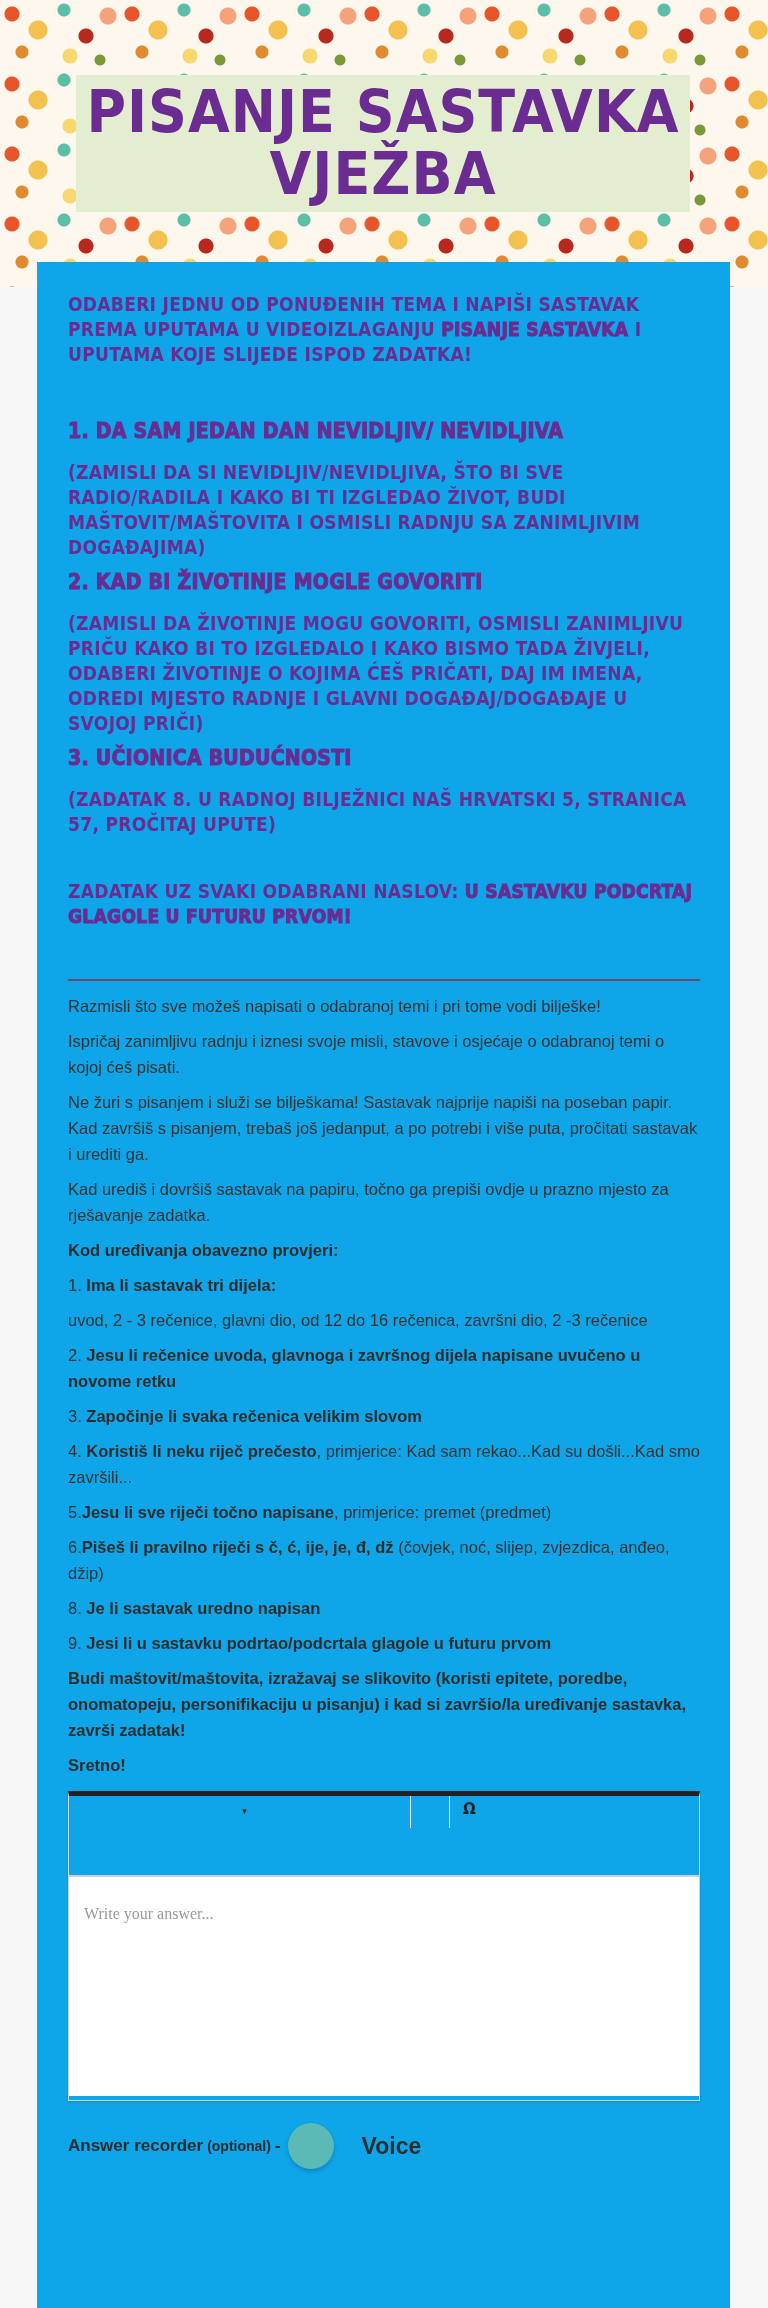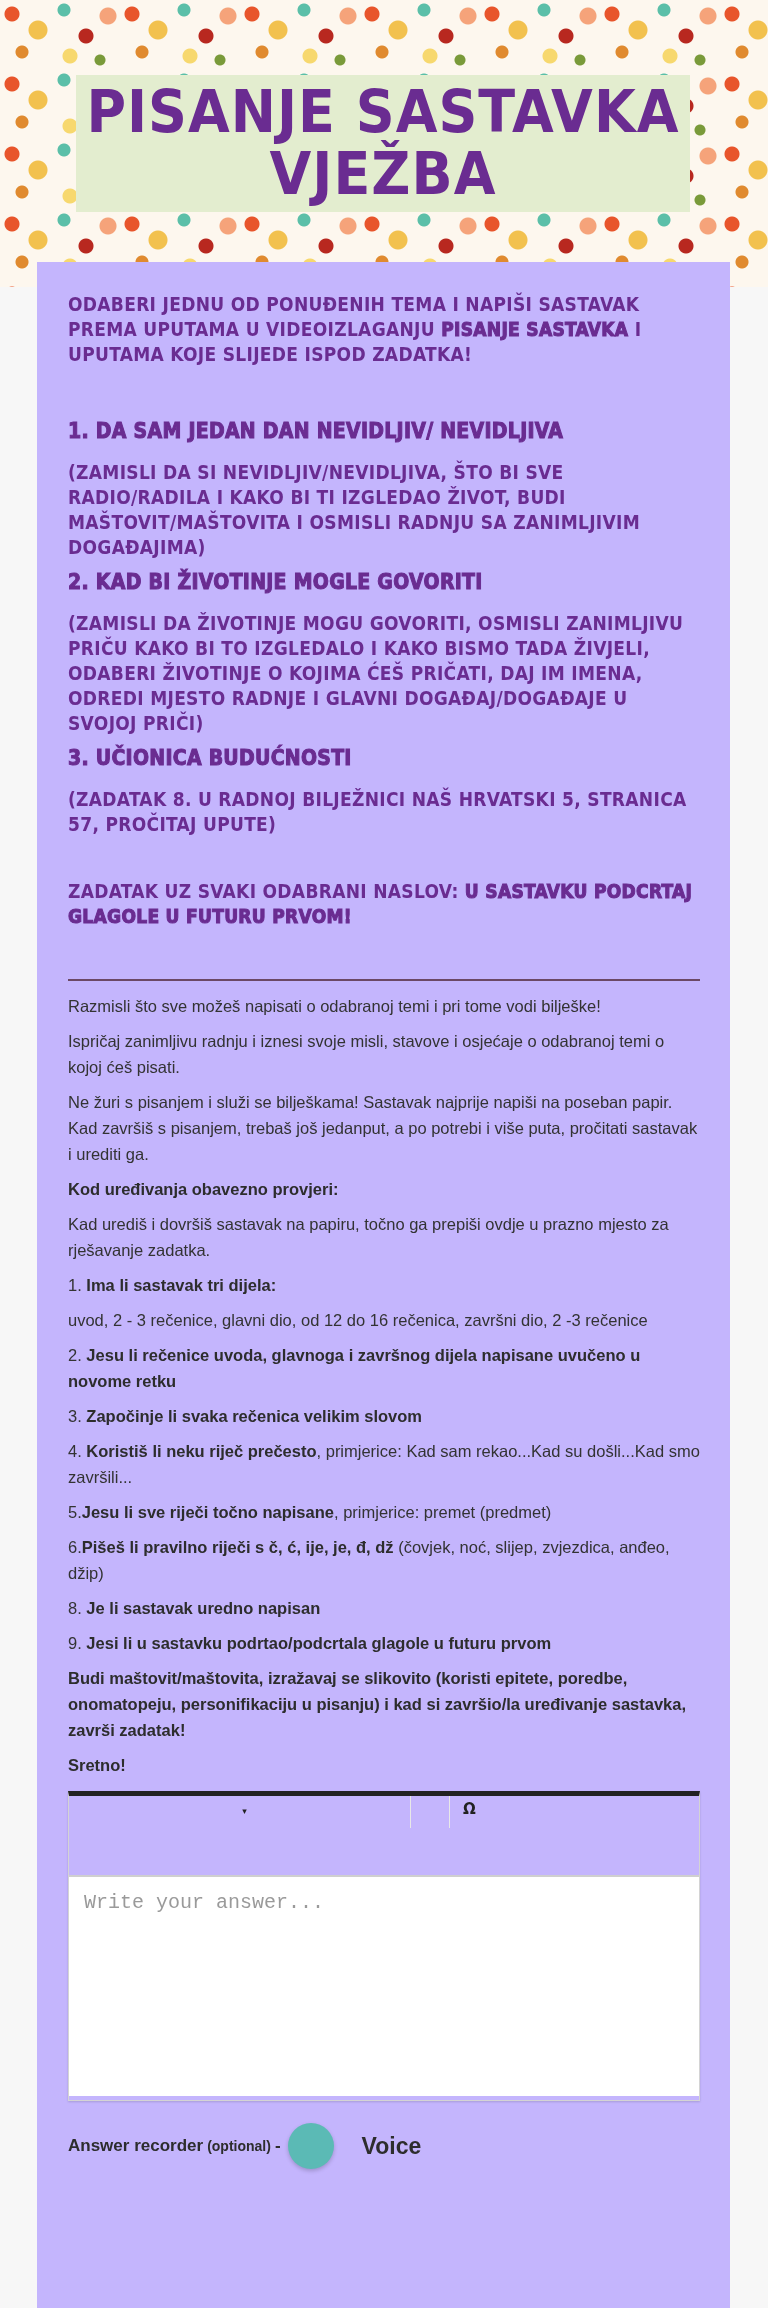--- a/index.html
+++ b/index.html
@@ -28,21 +28,21 @@
   }
   .title-line {
     font-family: "DejaVu Sans", sans-serif; font-weight: bold;
     color: #6a2c91; font-size: 54px; line-height: 62px; letter-spacing: 1px;
     text-transform: uppercase; transform: scaleY(1.08);
   }
 
   
   .card {
     position: absolute; left: 37px; top: 262px; width: 693px; height: 2046px;
-    background: #c4b5fd;
+    background: #0ea5e9;
   }
   .content { position: absolute; left: 31px; top: 30px; width: 632px; }
 
   .hand {
     font-family: "DejaVu Sans Condensed", "DejaVu Sans", sans-serif;
     color: #6a2c91; text-transform: uppercase; font-weight: bold;
     font-size: 19px; line-height: 25px; letter-spacing: 0.3px;
   }
   .hand .heavy { font-weight: 900; -webkit-text-stroke: 1px #6a2c91; }
   .intro { margin-bottom: 52px; }
@@ -62,21 +62,21 @@
   }
   .toolbar { height: 81px; position: relative; border-bottom: 2px solid #cfcfcf; }
   .tb-select { position: absolute; left: 0; top: 0; width: 341px; height: 30px; display:flex; align-items:center; justify-content:center; cursor: pointer; }
   .tb-caret { font-size: 9px; color: #222; margin-left: 10px; }
   .tb-sep1 { position: absolute; left: 341px; top: 0; width: 1px; height: 32px; background: #e8e8e8; }
   .tb-btn-empty { position: absolute; left: 342px; top: 0; width: 38px; height: 32px; cursor: pointer; }
   .tb-sep2 { position: absolute; left: 380px; top: 0; width: 1px; height: 32px; background: #e8e8e8; }
   .tb-omega { position: absolute; left: 394px; top: 4px; font-size: 15px; font-weight: bold; color: #222; cursor: pointer; font-family: "DejaVu Sans", sans-serif; }
   .answer {
     width: 100%; height: 219px; border: none; outline: none; resize: none;
-    padding: 14px 15px; font-family: Liberation Mono, monospace; font-size: 20px; color: #333;
+    padding: 28px 15px; font-family: Liberation Serif, serif; font-size: 16px; color: #333;
   }
   .answer::placeholder { color: #9a9a9a; }
 
   .recorder { margin-top: 22px; display: flex; align-items: center; height: 46px; }
   .rec-label { font-weight: bold; font-size: 17px; color: #2d2d2d; }
   .rec-opt { font-weight: bold; font-size: 14px; color: #2d2d2d; margin-left: 4px; }
   .rec-dash { font-weight: bold; font-size: 17px; color: #2d2d2d; margin-left: 4px; }
   .rec-btn { width: 46px; height: 46px; border-radius: 50%; background: #5bbab5; margin-left: 7px; box-shadow: 0 2px 4px rgba(0,0,0,0.2); cursor: pointer; }
   .rec-voice { font-weight: bold; font-size: 23px; color: #2d2d2d; margin-left: 28px; }
 
@@ -108,22 +108,22 @@
     <div class="hand topic-title">3. Učionica budućnosti</div>
     <div class="hand topic-desc">(Zadatak 8. u radnoj bilježnici Naš hrvatski 5, stranica 57, pročitaj upute)</div>
 
     <div class="hand task"><span>Zadatak uz svaki odabrani naslov: </span><span class="heavy">U sastavku podcrtaj glagole u futuru prvom!</span></div>
 
     <div class="divider"></div>
 
     <p class="p">Razmisli što sve možeš napisati o odabranoj temi i pri tome vodi bilješke!</p>
     <p class="p">Ispričaj zanimljivu radnju i iznesi svoje misli, stavove i osjećaje o odabranoj temi o kojoj ćeš pisati.</p>
     <p class="p">Ne žuri s pisanjem i služi se bilješkama! Sastavak najprije napiši na poseban papir. Kad završiš s pisanjem, trebaš još jedanput, a po potrebi i više puta, pročitati sastavak i urediti ga.</p>
+    <p class="p">Kad urediš i dovršiš sastavak na papiru, točno ga prepiši ovdje u prazno mjesto za rješavanje zadatka.</p>
     <p class="p"><b>Kod uređivanja obavezno provjeri:</b></p>
-    <p class="p">Kad urediš i dovršiš sastavak na papiru, točno ga prepiši ovdje u prazno mjesto za rješavanje zadatka.</p>
 
     <p class="p"><span>1. </span><b>Ima li sastavak tri dijela:</b><span></span></p>
     <p class="p"><span>uvod,  2 - 3 rečenice, glavni dio,  od 12 do 16 rečenica, završni dio, 2 -3 rečenice</span></p>
     <p class="p"><span>2. </span><b>Jesu li rečenice uvoda, glavnoga i završnog dijela napisane uvučeno u novome retku</b></p>
     <p class="p"><span>3. </span><b>Započinje li svaka rečenica velikim slovom</b></p>
     <p class="p"><span>4. </span><b>Koristiš li neku riječ prečesto</b><span>, primjerice: Kad sam rekao...Kad su došli...Kad smo završili...</span></p>
     <p class="p"><span>5.</span><b>Jesu li sve riječi točno napisane</b><span>, primjerice: premet (predmet)</span></p>
     <p class="p"><span>6.</span><b>Pišeš li pravilno riječi s č, ć, ije, je, đ, dž</b><span>  (čovjek, noć, slijep, zvjezdica, anđeo, džip)</span></p>
     <p class="p"><span>8. </span><b>Je li sastavak uredno napisan</b></p>
     <p class="p"><span>9. </span><b>Jesi li u sastavku podrtao/podcrtala glagole u futuru prvom</b></p>

